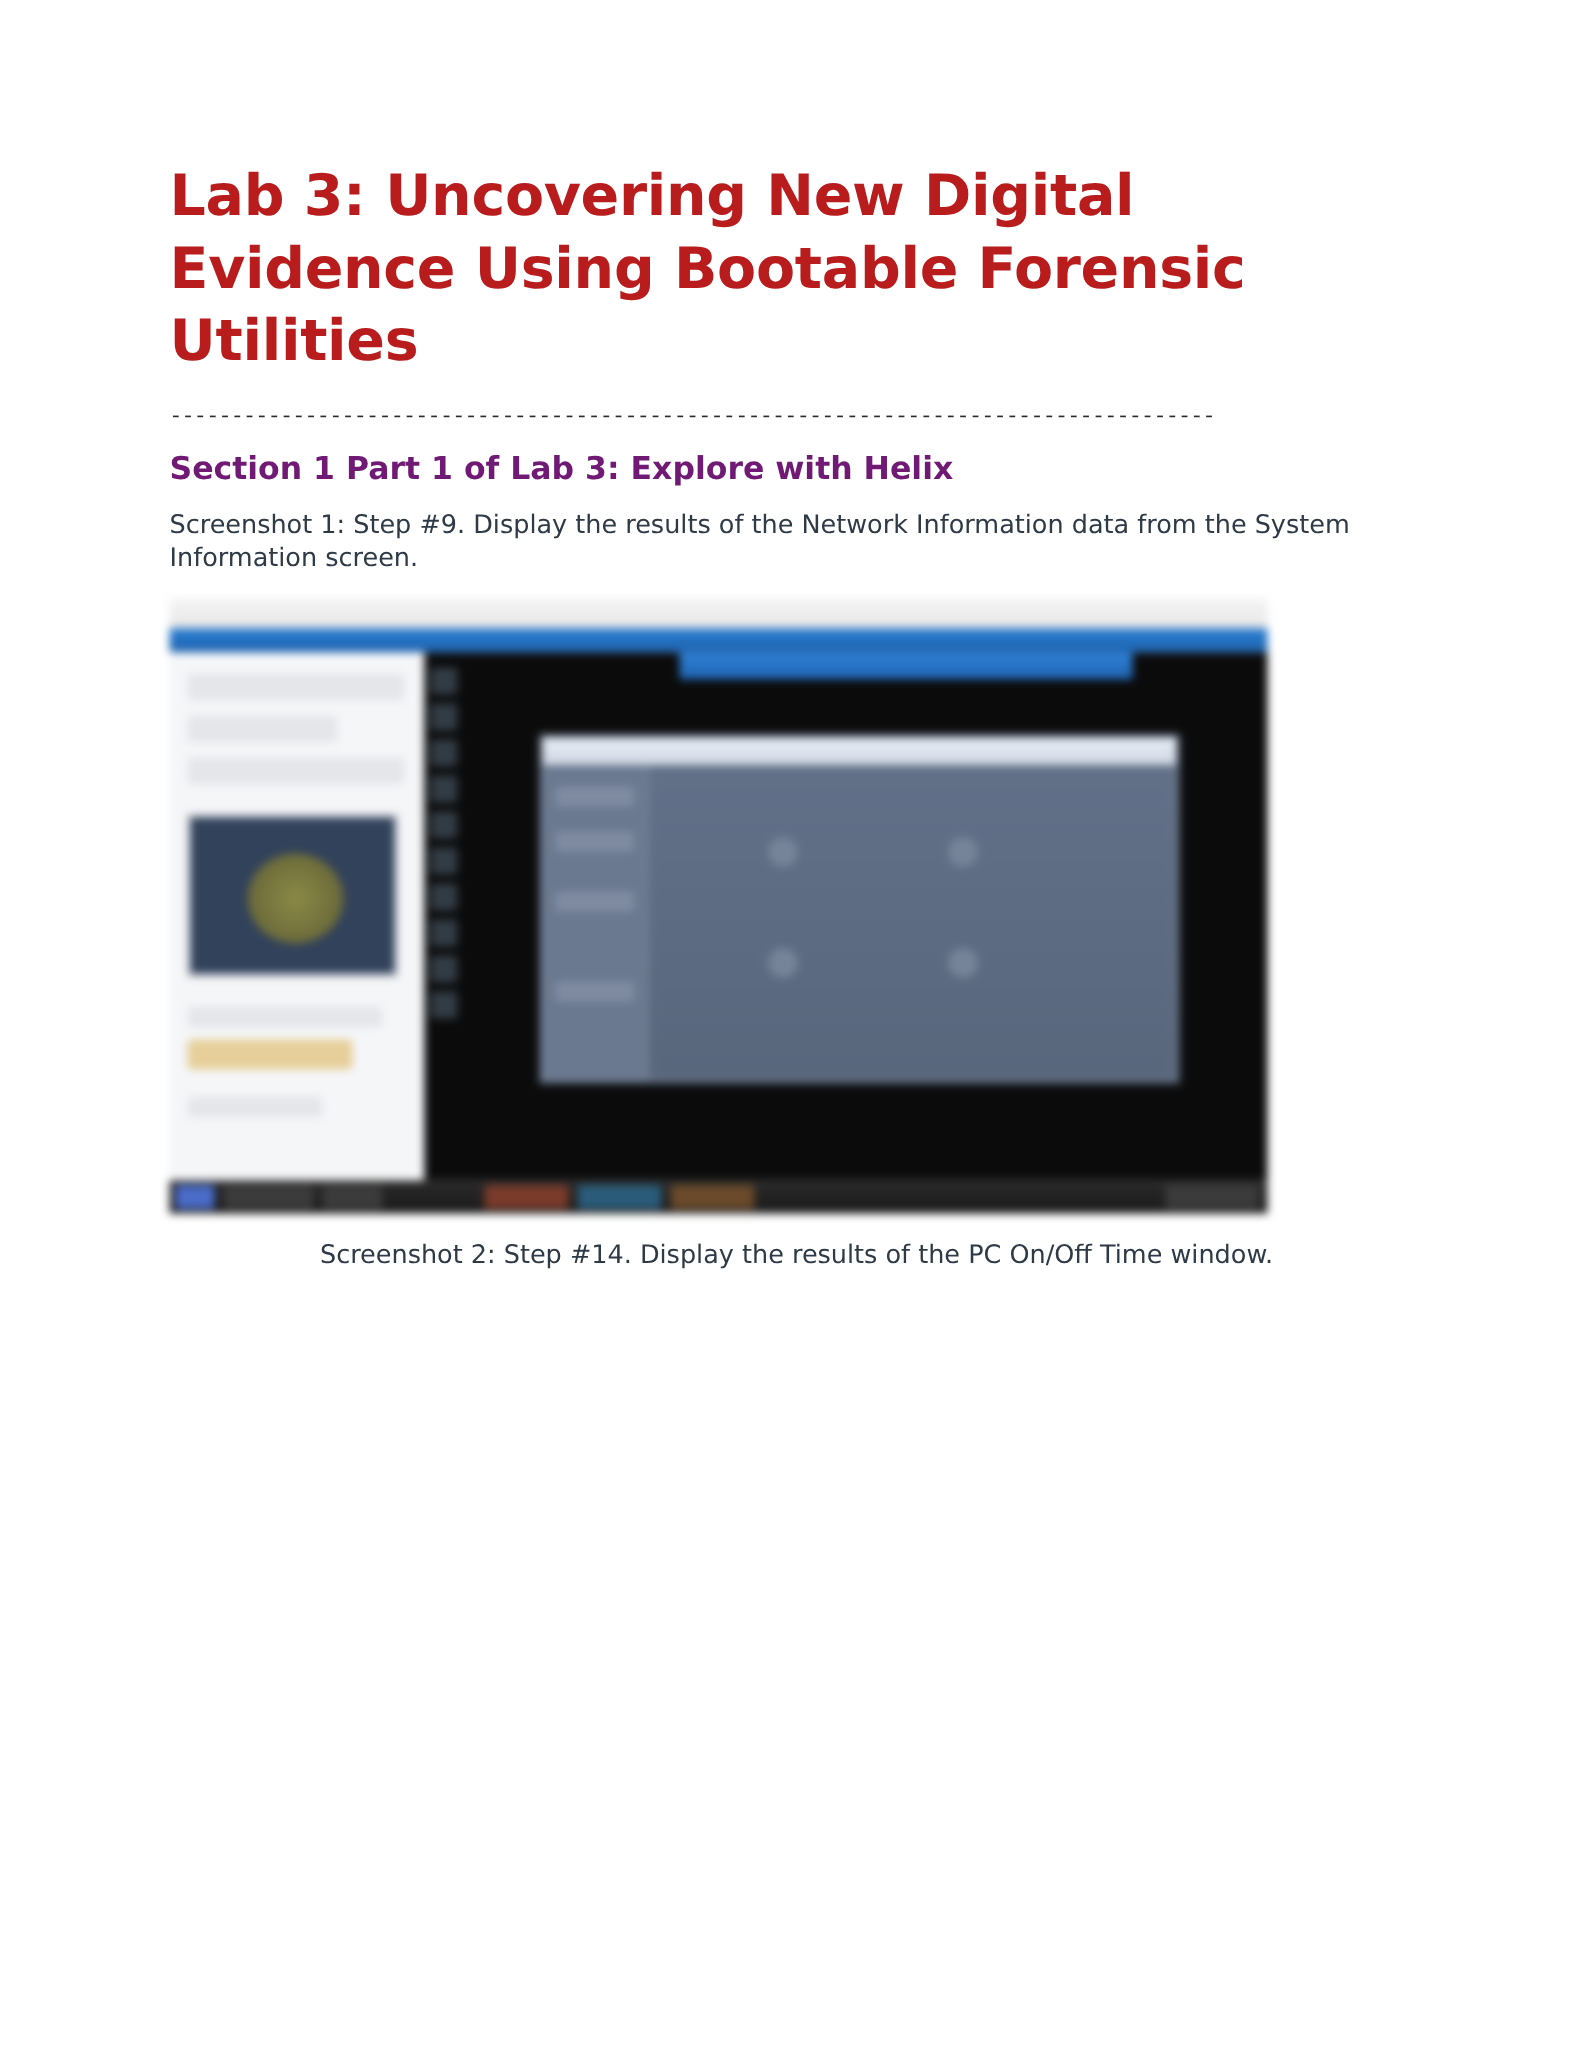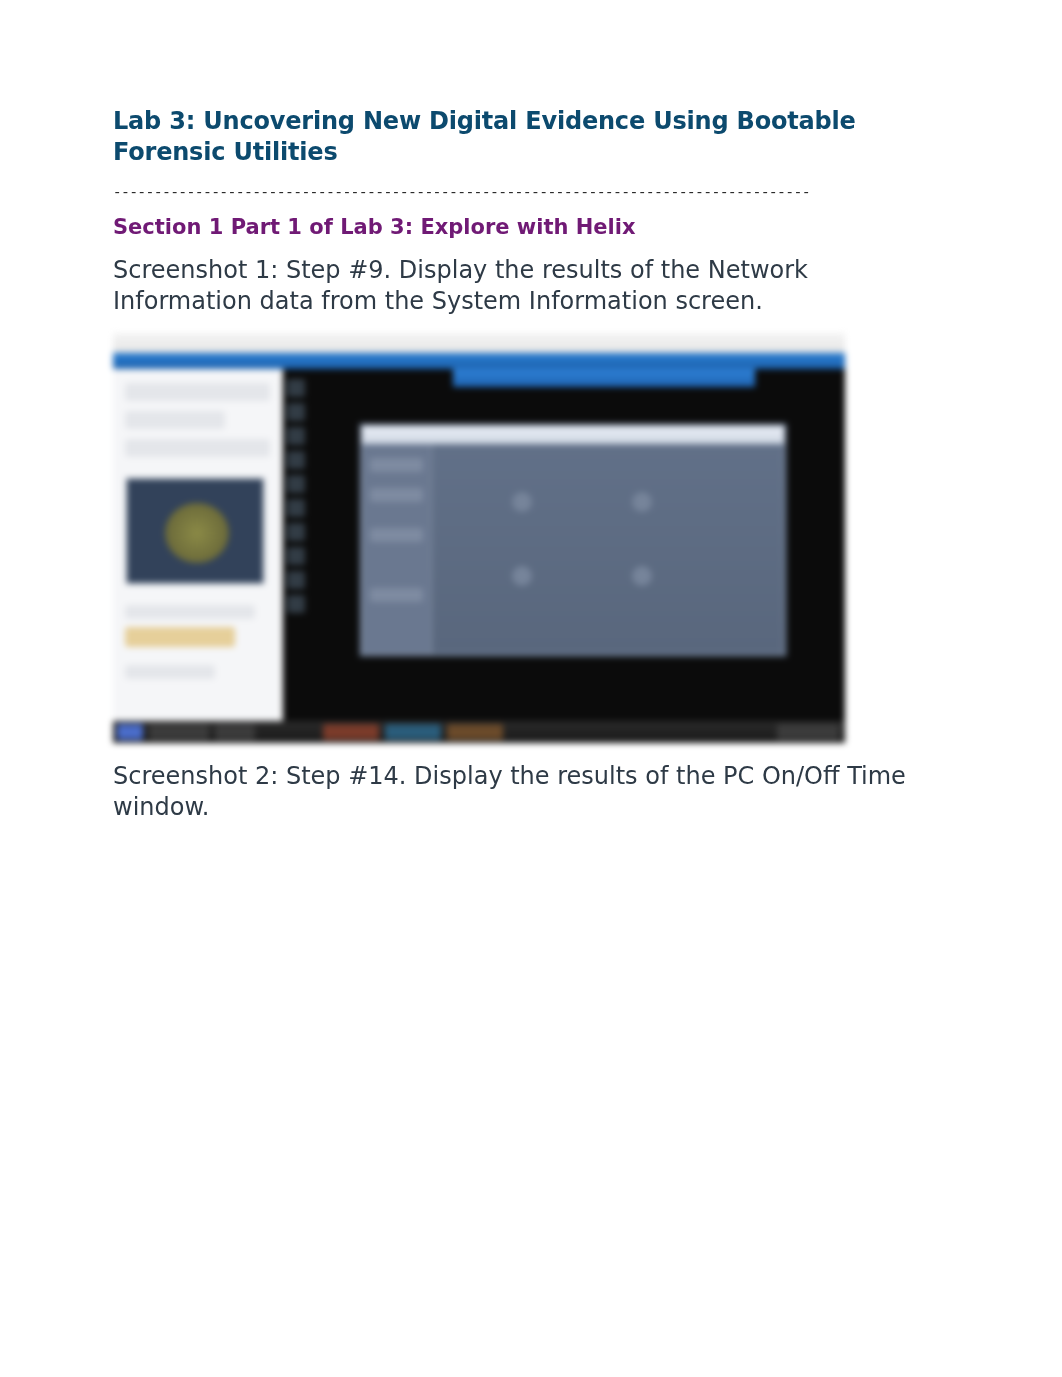--- a/index.html
+++ b/index.html
@@ -3,49 +3,49 @@
 <meta charset="utf-8">
 <style>
   * { box-sizing: border-box; margin: 0; padding: 0; }
   html, body { width: 1062px; min-height: 1377px; background: #ffffff; }
   body {
     font-family: Verdana, Geneva, "DejaVu Sans", sans-serif;
     color: #2e3a46;
     padding: 106px 113px 0 113px;
   }
   h1[data-name="page-title"] {
-    font-size: 24px;
+    font-size: 38px;
     font-weight: 700;
     line-height: 1.28;
-    color: #0c4a6e;
+    color: #b91c1c;
     letter-spacing: -0.2px;
     margin-bottom: 18px;
   }
   .divider {
     font-family: "Courier New", monospace;
     font-size: 14px;
     color: #2b2b2b;
     letter-spacing: -0.2px;
     white-space: nowrap;
     overflow: hidden;
     margin-bottom: 14px;
   }
   h2[data-name="section-heading"] {
     font-size: 21px;
     font-weight: 700;
     color: #701a75;
     margin-bottom: 16px;
   }
   p.caption {
-    font-size: 24px;
+    font-size: 17px;
     line-height: 1.28;
     color: #2e3a46;
     margin-bottom: 16px;
   }
-  p.caption.after-image { margin-top: 18px; }
+  p.caption.after-image { margin-top: 18px; text-align: center; }
 
   
   .screenshot-frame {
     width: 732px;
     height: 410px;
     background: #ffffff;
     position: relative;
     filter: blur(3px);
     margin-top: 6px;
     margin-bottom: 4px;

